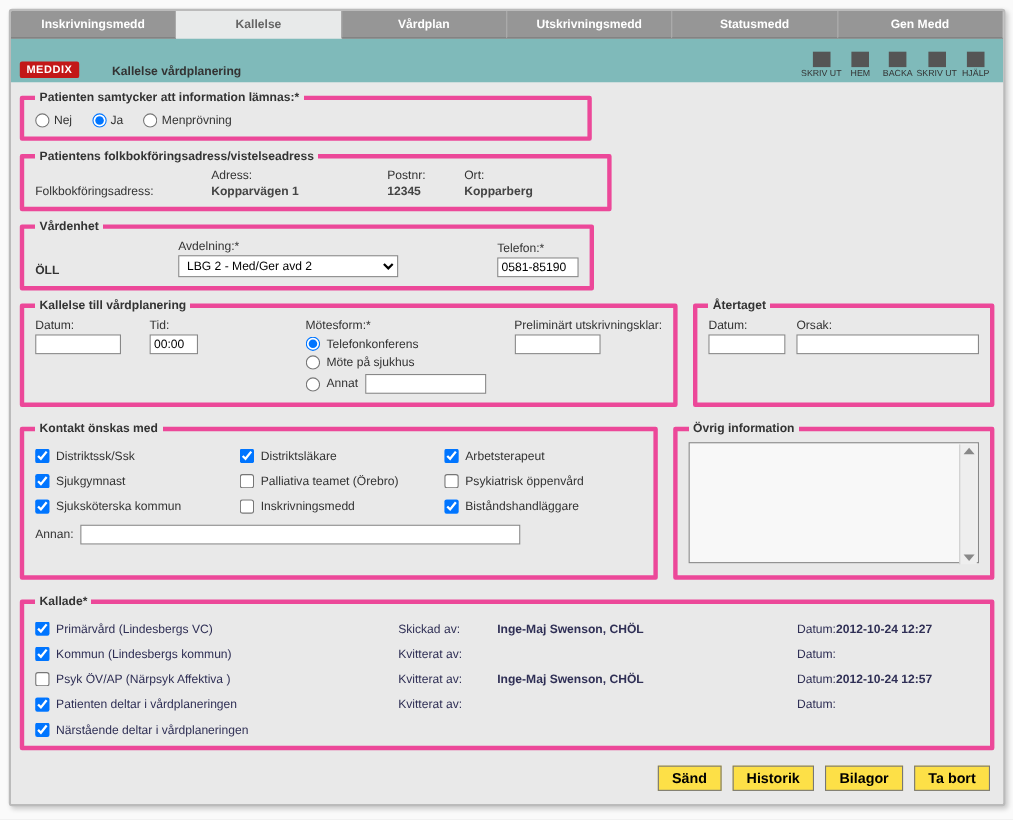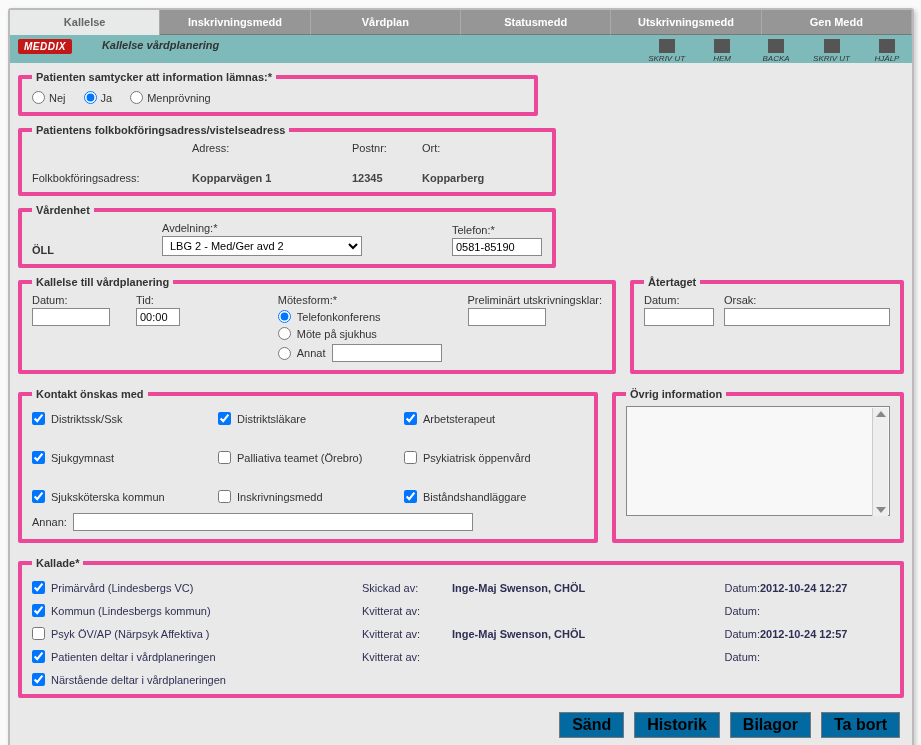--- a/index.html
+++ b/index.html
@@ -1,76 +1,76 @@
 <!DOCTYPE html>
 <html><head>
 <meta charset="utf-8">
 <style>
 * { box-sizing: border-box; font-family: Verdana, Arial, sans-serif; }
 body { margin: 0; padding: 8px; background: #fafafa; font-size: 11px; color: #333; }
 .app { width: 906px; border: 2px solid #bbb; border-radius: 3px; background: #e9e9e9; box-shadow: 2px 2px 5px rgba(0,0,0,0.2); overflow: hidden; }
 .tabbar { display: flex; background: #e9e9e9; }
 .tab { flex: 1; text-align: center; padding: 6px 0 6px 0; background: #969696; color: #fff; font-weight: bold; font-size: 11px; border-right: 1px solid #aaa; border-bottom: 1px solid #777; cursor: pointer; }
 .tab.active { background: #e8eaea; color: #656565; border-bottom: none; }
-.subhdr { display: flex; align-items: flex-start; background: #7fbaba; padding: 4px 8px; height: 28px; font-style: italic; }
+.subhdr { display: flex; align-items: flex-end; background: #7fbaba; padding: 4px 8px; height: 40px; }
 .logo { background: #c31818; color:#fff; font-weight:bold; font-size:10px; padding: 2px 6px; border-radius: 2px; letter-spacing: 0.5px; }
 .subtitle { margin-left: 30px; color:#333; font-weight:bold; font-size:11px; }
-.hdr-tools { margin-left:auto; display:flex; gap:20px; }
+.hdr-tools { margin-left:auto; display:flex; gap:0; }
 .tool { display:flex; flex-direction:column; align-items:center; color:#333; font-size:8px; cursor:pointer; min-width:34px; }
 .tool .ic { width:16px; height:14px; background:#555; margin-bottom:1px; }
 .body { padding: 8px; background:#e9e9e9; }
 fieldset { border:4px solid #ec4899; border-radius:2px; margin: 0 0 8px 0; padding: 6px 10px 8px 10px; background:#e9e9e9; }
 legend { padding:0 4px; font-weight:bold; font-size:11px; color:#333; }
 .radio-set { display:flex; gap:18px; margin-top:2px; }
 .radio-set label { display:flex; align-items:center; gap:4px; }
-.addr-grid { display:grid; grid-template-columns: 160px 160px 70px 120px; row-gap:18px; font-size:11px; }
+.addr-grid { display:grid; grid-template-columns: 160px 160px 70px 120px; row-gap:2px; font-size:11px; }
 .addr-grid .h { color:#333; }
 .addr-grid .v { font-weight:bold; color:#444; }
 .ve-row { display:flex; align-items:flex-end; gap:30px; }
 .lbl { font-size:11px; font-weight:bold; color:#333; }
 .smlbl { font-size:11px; color:#333; }
 select, input[type=text] { border:1px solid #888; font-size:11px; padding:2px 3px; background:#fff; }
 select { height:20px; }
 .two { display:flex; gap:14px;justify-content:center; }
 .kallelse-left { flex: 0 0 598px; }
 .right-panel { flex: 1; }
 .kallelse-inner { display:flex; gap:26px; align-items:flex-start; }
 .field { display:flex; flex-direction:column; }
 .field .smlbl { margin-bottom:2px; }
 .mf-col { margin-left:auto; }
 .radio-v { display:flex; flex-direction:column; gap:4px; margin-top:2px; }
 .radio-v label { display:flex; align-items:center; gap:6px; }
 .check-cols { display:flex; gap:16px; }
-.check-col { display:flex; flex-direction:column; gap:26px; min-width:170px; }
+.check-col { display:flex; flex-direction:column; gap:10px; min-width:170px; }
 .check { display:flex; align-items:center; gap:6px; }
 .annan-row { margin-top:10px; display:flex; align-items:center; gap:6px; }
 .ovrig-ta { width:100%; height:110px; border:1px solid #888; background:#f8f8f8; font-size:11px; resize:none; }
 .kallade-grid { display:grid; grid-template-columns: 330px 90px 260px auto 130px; row-gap:10px; align-items:center; font-size:11px; color:#2f2f55; }
 .kallade-grid .b { font-weight:bold; }
 .footer { display:flex; justify-content:flex-end; gap:10px; padding:6px 4px 4px 4px; }
-button.fbtn { background:#0369a1; border:1px solid #777; padding:3px 12px; font-size:16px; font-weight:bold; cursor:pointer; }
+button.fbtn { background:#fde047; border:1px solid #777; padding:3px 12px; font-size:13px; font-weight:bold; cursor:pointer; }
 .spacer { height: 6px; }
 input[type=radio], input[type=checkbox]{ margin:0; }
 .ovrig-wrap { position:relative; }
 .scrollhint { position:absolute; right:2px; top:2px; bottom:2px; width:16px; background:#eee; border-left:1px solid #ccc; pointer-events:none; }
 .scrollhint::before, .scrollhint::after { content:''; position:absolute; left:3px; width:0;height:0;border-left:5px solid transparent;border-right:5px solid transparent; }
 .scrollhint::before { top:3px; border-bottom:6px solid #888; }
 .scrollhint::after { bottom:3px; border-top:6px solid #888; }
 </style>
 </head>
 <body>
 
 <div class="app">
 
   <div class="tabbar">
+    <div class="tab">Inskrivningsmedd</div>
     <div class="tab active">Kallelse</div>
-    <div class="tab">Inskrivningsmedd</div>
     <div class="tab">Vårdplan</div>
+    <div class="tab">Utskrivningsmedd</div>
     <div class="tab">Statusmedd</div>
-    <div class="tab">Utskrivningsmedd</div>
     <div class="tab">Gen Medd</div>
   </div>
 
   <div class="subhdr">
     <span class="logo">MEDDIX</span>
     <span class="subtitle">Kallelse vårdplanering</span>
     <div class="hdr-tools">
       <div class="tool">
           <span class="ic"></span>
           <span>SKRIV UT</span>
@@ -131,21 +131,21 @@
     <fieldset style="width:520px">
       <legend>Vårdenhet</legend>
       <div class="ve-row">
         <div style="min-width:60px"><span class="lbl">ÖLL</span></div>
         <div class="field" style="margin-left:40px">
           <span class="smlbl">Avdelning:*</span>
           <select style="width:200px"><option>LBG 2 - Med/Ger avd 2</option></select>
         </div>
         <div class="field" style="margin-left:60px">
           <span class="smlbl">Telefon:*</span>
-          <input type="text" style="width: 90px;" value="0581-85190">
+          <input type="text" style="width: 74px;" value="0581-85190">
         </div>
       </div>
     </fieldset>
 
     <div class="two">
       <fieldset class="kallelse-left">
         <legend>Kallelse till vårdplanering</legend>
         <div class="kallelse-inner">
           <div class="field">
               <span class="smlbl">Datum:</span>

